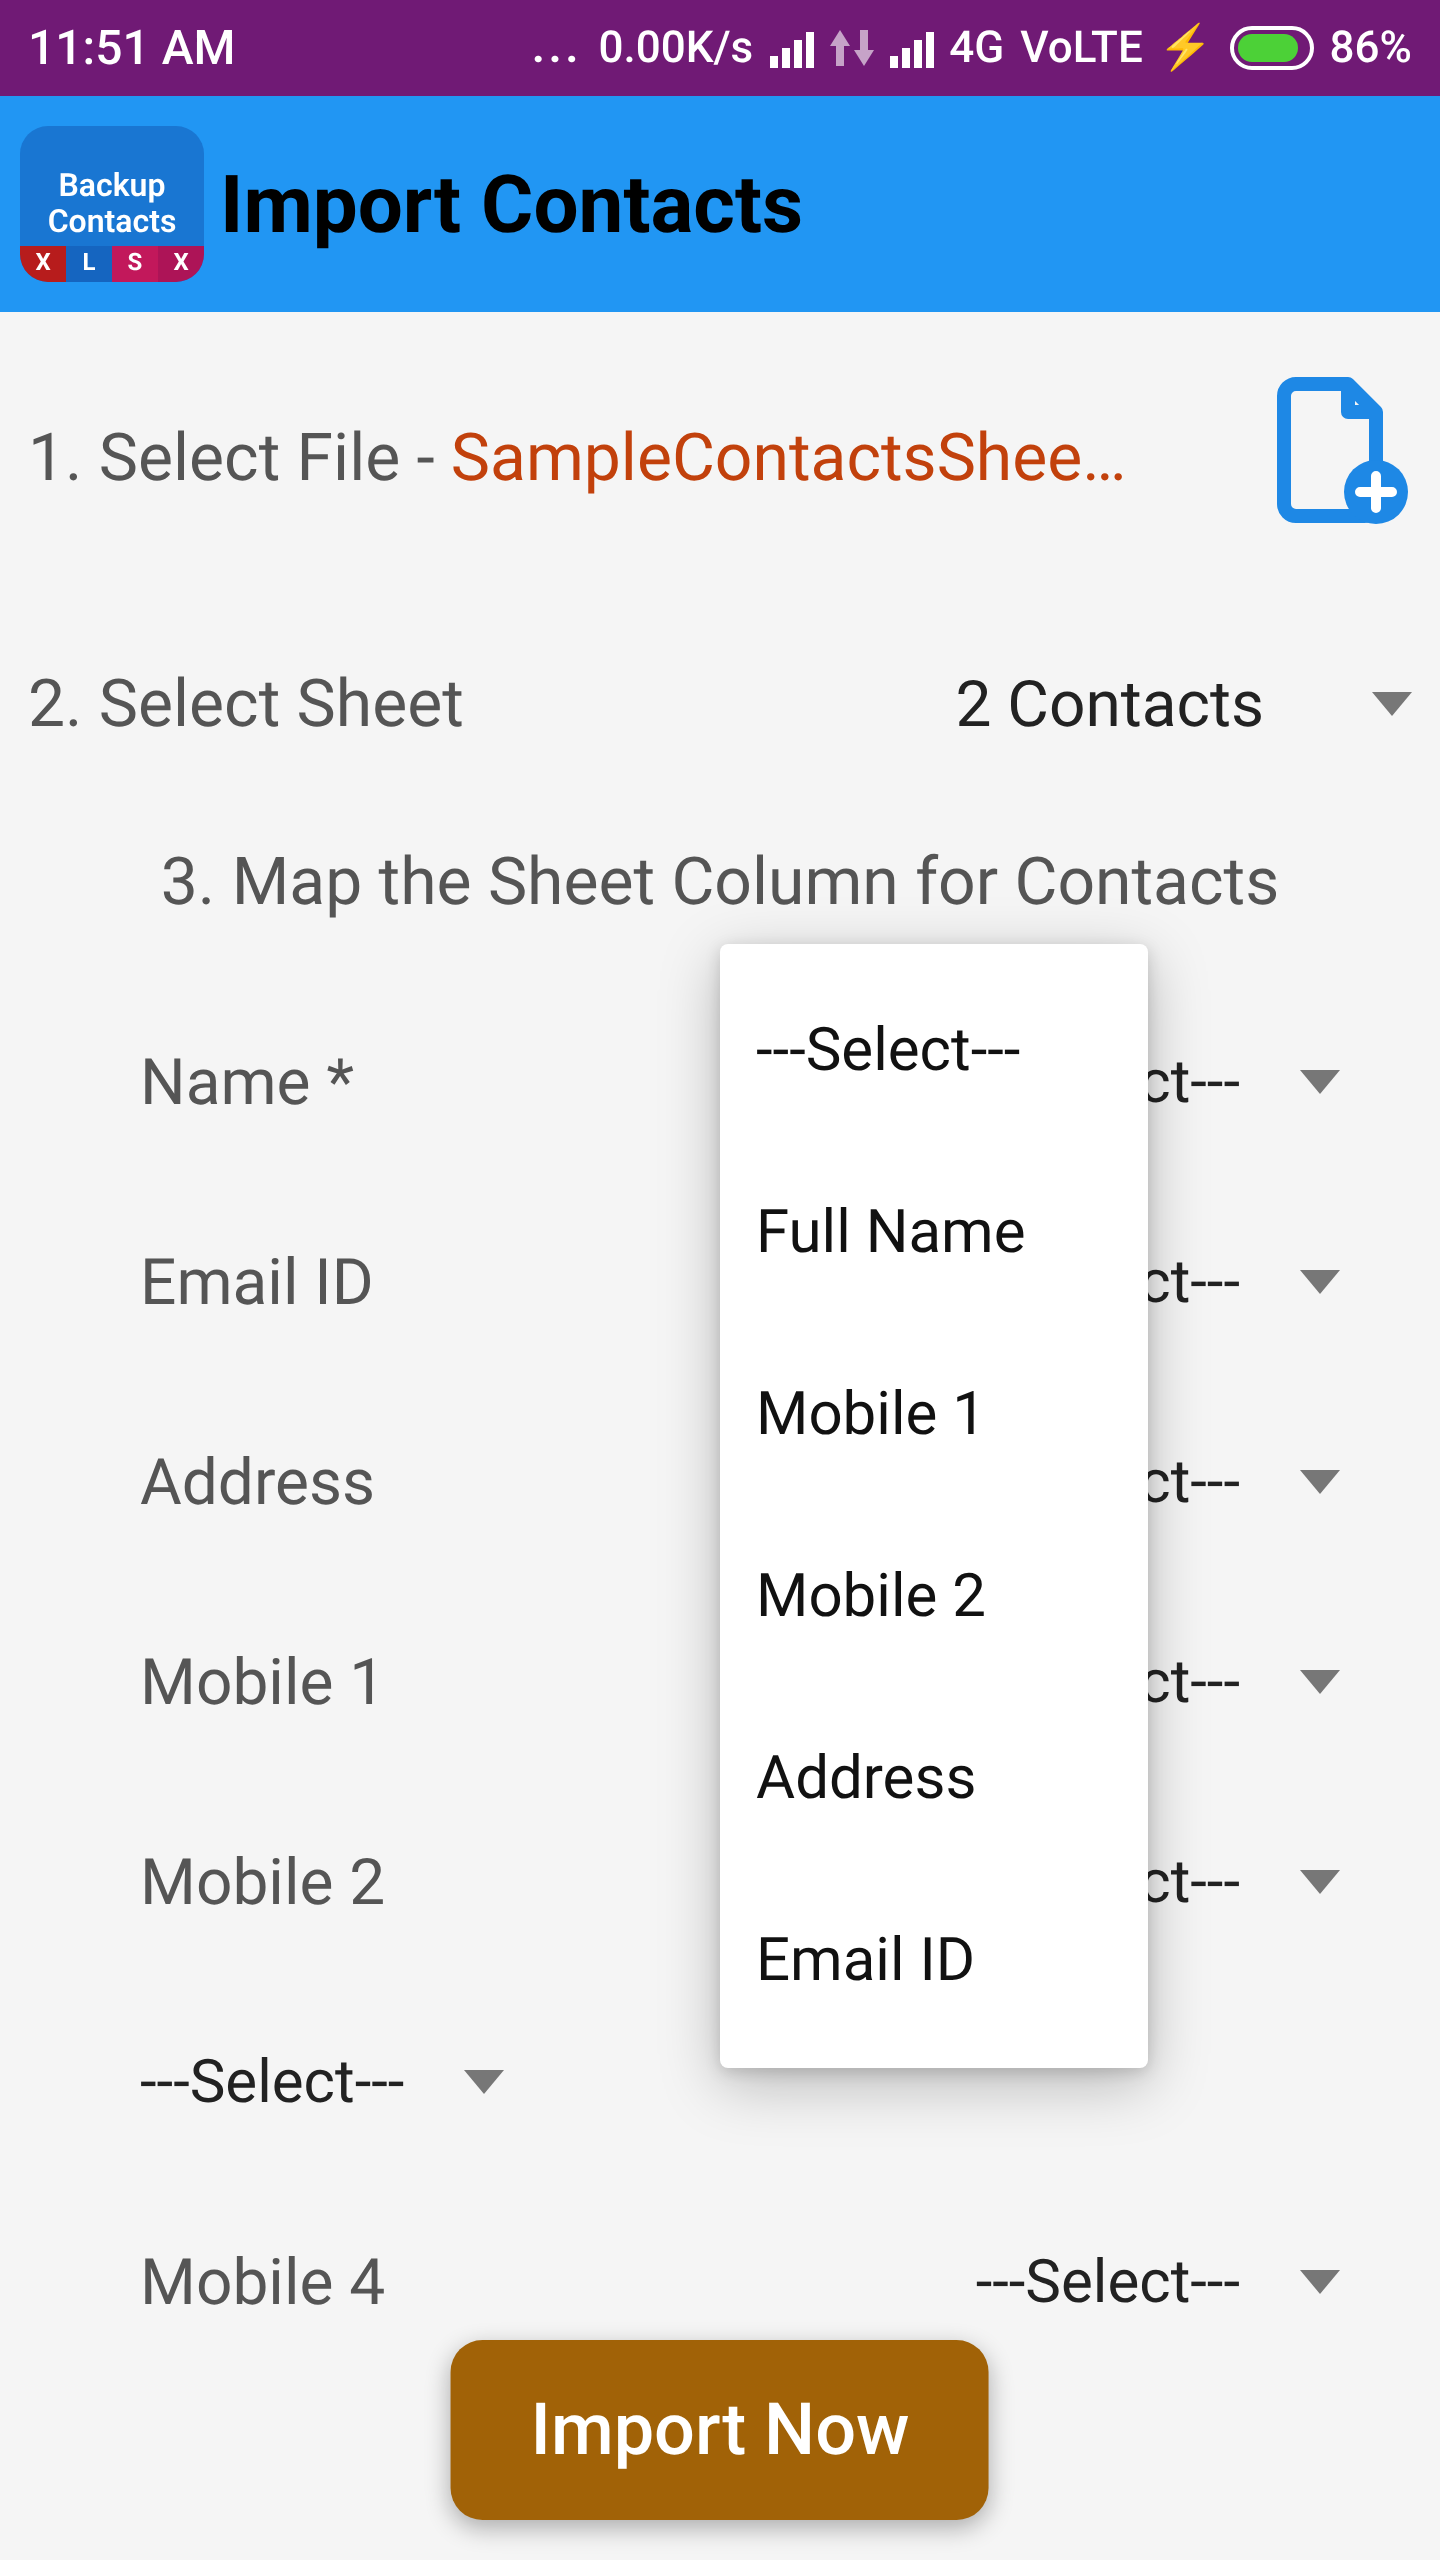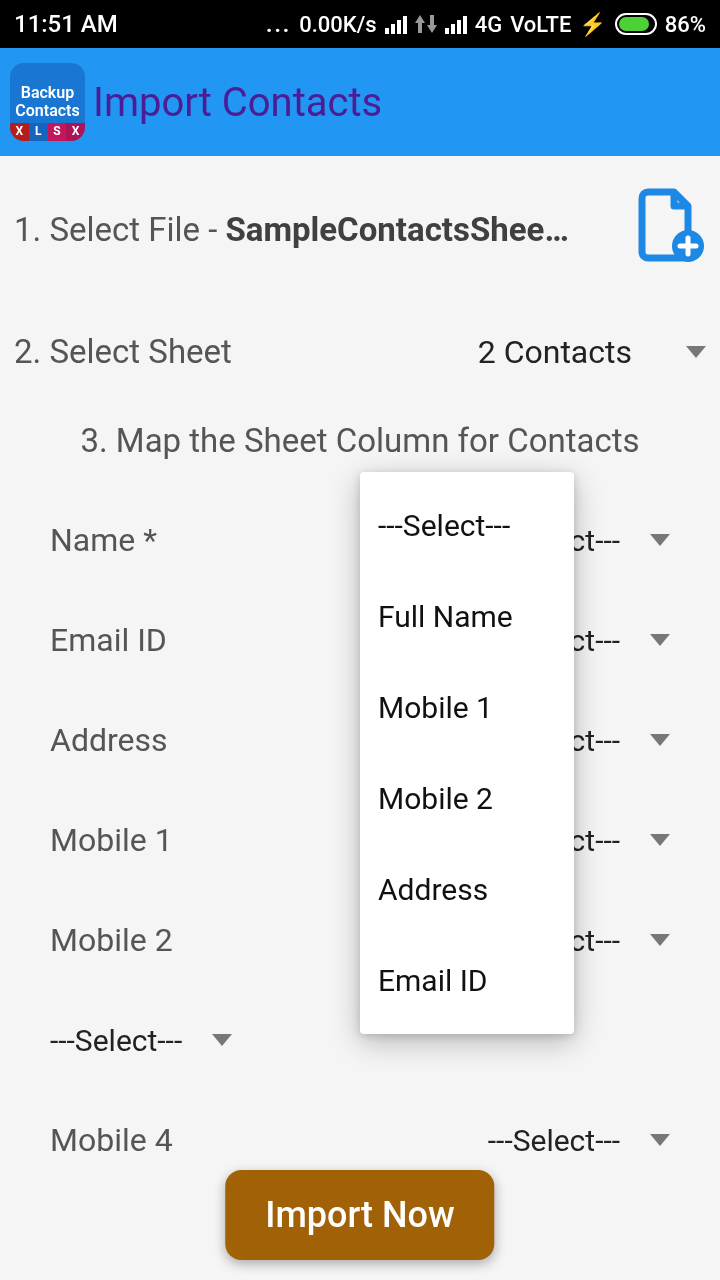--- a/index.html
+++ b/index.html
@@ -10,21 +10,21 @@
     }
     body {
       width: 720px;
       height: 1280px;
       background: #f5f5f5;
       overflow: hidden;
       position: relative;
     }
     .status-bar {
       height: 48px;
-      background: #000000;
+      background: #701a75;
       display: flex;
       align-items: center;
       justify-content: space-between;
       padding: 0 14px;
       color: #fff;
       font-size: 24px;
       font-weight: 500;
     }
     .status-right {
       display: flex;
@@ -72,21 +72,21 @@
     }
     .app-bar {
       height: 108px;
       background: #2196f3;
       display: flex;
       align-items: center;
       padding: 0 10px;
       gap: 8px;
     }
     .app-icon {
-      width: 75px;
+      width: 92px;
       height: 78px;
       background: #1976d2;
       border-radius: 14px;
       display: flex;
       flex-direction: column;
       align-items: center;
       justify-content: center;
       color: #fff;
       font-size: 16px;
       font-weight: 600;
@@ -108,48 +108,47 @@
       flex: 1;
       display: flex;
       align-items: center;
       justify-content: center;
     }
     .xlsx span:nth-child(1){background:#b71c1c}
     .xlsx span:nth-child(2){background:#1565c0}
     .xlsx span:nth-child(3){background:#c2185b}
     .xlsx span:nth-child(4){background:#ad1457}
     .app-title {
-      color: #4c1d95;
+      color: #000000;
       font-size: 40px;
-      font-weight: 400;
+      font-weight: 700;
     }
     .content {
       padding: 0;
     }
     .step-row {
       display: flex;
-      align-items: center;
+      align-items: flex-start;
       padding: 30px 14px;
       font-size: 33px;
       color: #555;
     }
     .step1 {
       align-items: center;
     }
     .step1 .label {
       white-space: nowrap;
     }
     .step1 .filename {
       flex: 1;
       white-space: nowrap;
       overflow: hidden;
       text-overflow: ellipsis;
-      color: #404040;
+      color: #c2410c;
       margin-left: 8px;
-      font-weight: bold;
     }
     .file-icon {
       flex-shrink: 0;
       margin-left: 6px;
     }
     .step2 {
       justify-content: space-between;
     }
     .sheet-select {
       display: flex;
@@ -166,20 +165,21 @@
       border-top: 12px solid #777;
     }
     .step3 {
       padding: 20px 14px 30px;
       font-size: 33px;
       color: #555;
       text-align: center;
     }
     .map-rows {
       padding: 0 50px;
+      margin-left: 20px;
     }
     .map-row {
       display: flex;
       align-items: center;
       height: 100px;
       font-size: 32px;
       color: #555;
     }
     .map-row .field {
       flex: 1;

